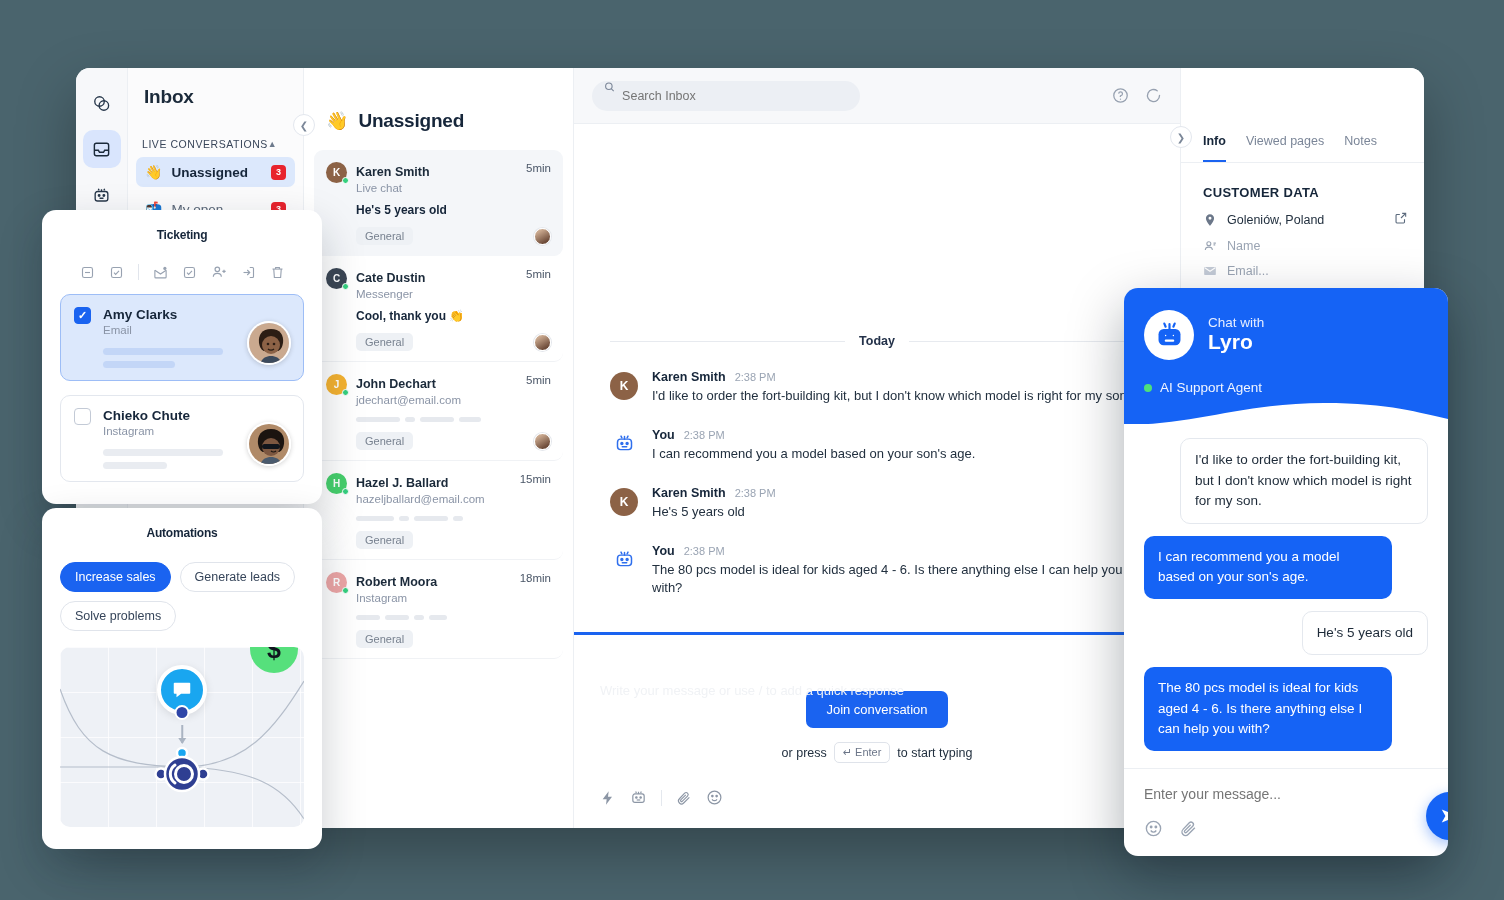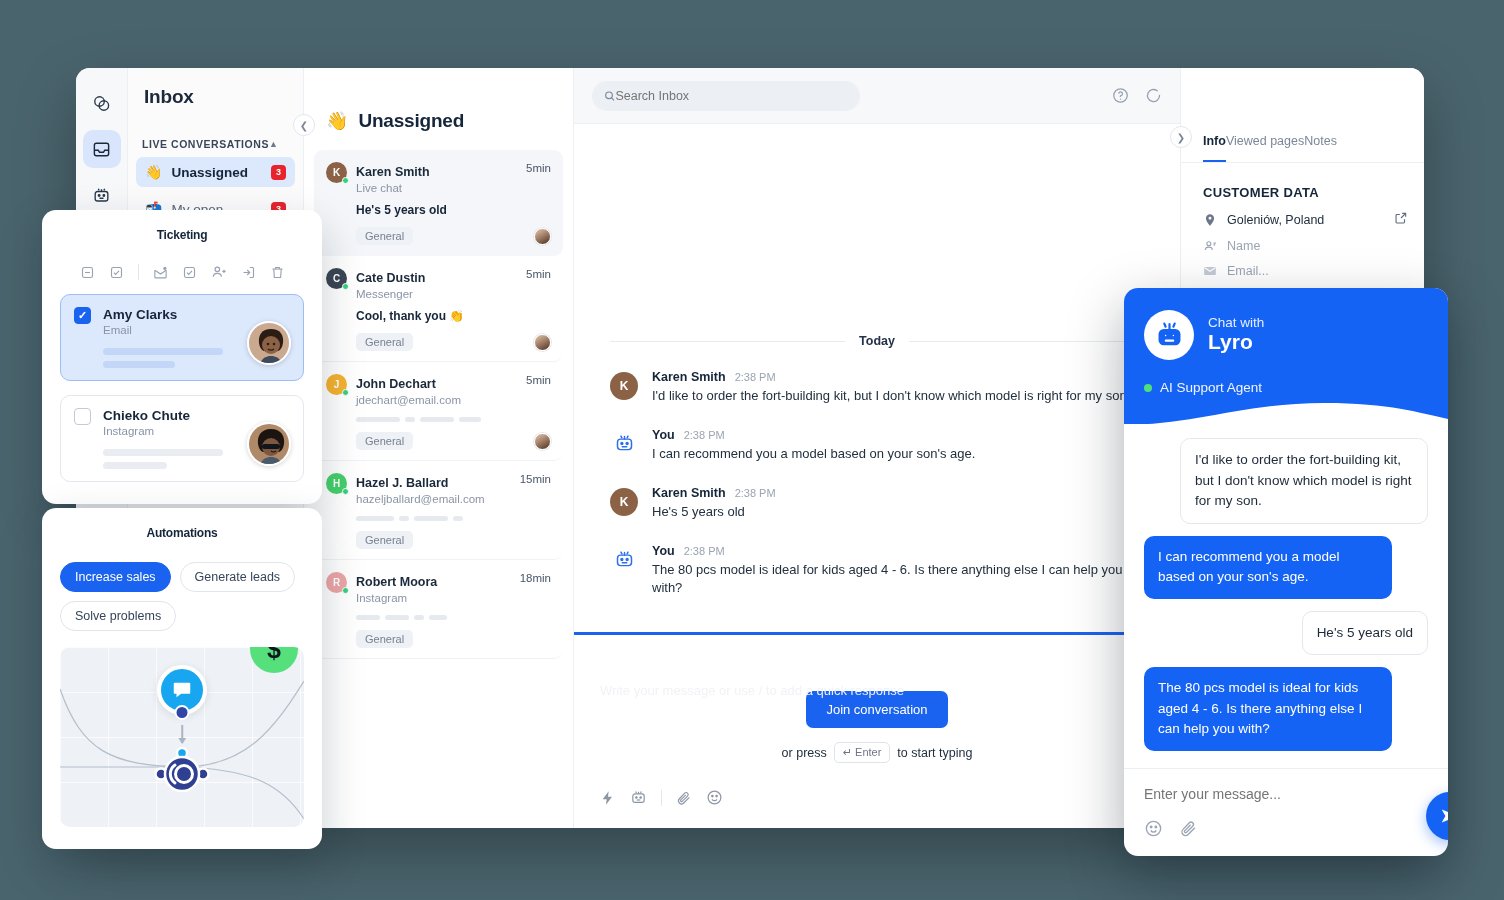--- a/index.html
+++ b/index.html
@@ -40,21 +40,21 @@
     width: 176px; background: #fbfbfc; flex: none;
     border-right: 1px solid #eceff3;
     padding: 18px 0 0 0;
   }
   .inbox-title {
     font-size: 19px; font-weight: 700; color: #1b2a3a;
     padding: 0 0 0 16px; letter-spacing: -0.2px;
   }
   .section-head {
     display: flex; align-items: center; 
-    font-size: 10.5px; font-weight: 700; color: #39465a;
+    font-size: 10.5px; font-weight: 400; color: #39465a;
     letter-spacing: 0.55px; padding: 0 14px; margin-top: 30px;
   }
   .caret-up { font-size: 9px; color: #6d7a8c; }
   .folder-item {
     display: flex; align-items: center; gap: 9px;
     margin: 7px 8px 0 8px; padding: 7px 9px; border-radius: 7px;
     font-size: 13.5px; color: #5a6678; cursor: pointer;
   }
   .folder-item.active { background: #dce8fc; color: #16263a; font-weight: 700; }
   .folder-emoji { font-size: 14px; }
@@ -121,21 +121,21 @@
   }
 
   
   .main-panel { flex: 1; display: flex; flex-direction: column; background: #fff; min-width: 0; }
   .main-top {
     height: 56px; background: #f7f8fa; border-bottom: 1px solid #eceff3;
     display: flex; align-items: center; padding: 0 18px; gap: 14px;
   }
   .search-box {
     width: 268px; height: 30px; background: #eceff4; border-radius: 15px;
-    display: flex; align-items: center; gap: 0; padding: 0 12px;
+    display: flex; gap: 7px; padding: 0 12px;
   }
   .search-box input {
     border: none; background: transparent; outline: none;
     font-family: inherit; font-size: 12.5px; color: #8a94a6; width: 100%;
   }
   .top-right { margin-left: auto; display: flex; align-items: center; gap: 16px; color: #97a1b0; }
 
   .thread { flex: 1; padding: 0 36px; position: relative; overflow: hidden; }
   .divider-today {
     display: flex; align-items: center; gap: 14px;
@@ -180,21 +180,21 @@
     display: flex; align-items: center; gap: 14px; color: #8c96a5;
   }
   .tool-sep { width: 1px; height: 16px; background: #e4e8ee; }
 
   
   .info-panel {
     width: 244px; flex: none; background: #fff;
     border-left: 1px solid #eceff3; position: relative;
   }
   .info-tabs {
-    display: flex; padding: 66px 16px 0 22px;
+    display: flex; gap: 20px; padding: 66px 16px 0 22px;
     border-bottom: 1px solid #eceff3;
   }
   .info-tab {
     font-size: 12.5px; color: #7b8698; padding-bottom: 12px; cursor: pointer;
   }
   .info-tab.active { color: #16263a; font-weight: 700; border-bottom: 2.5px solid #1a63f0; }
   .info-collapse {
     position: absolute; left: -11px; top: 58px;
     width: 22px; height: 22px; border-radius: 50%;
     background: #fff; border: 1px solid #e3e7ee;

